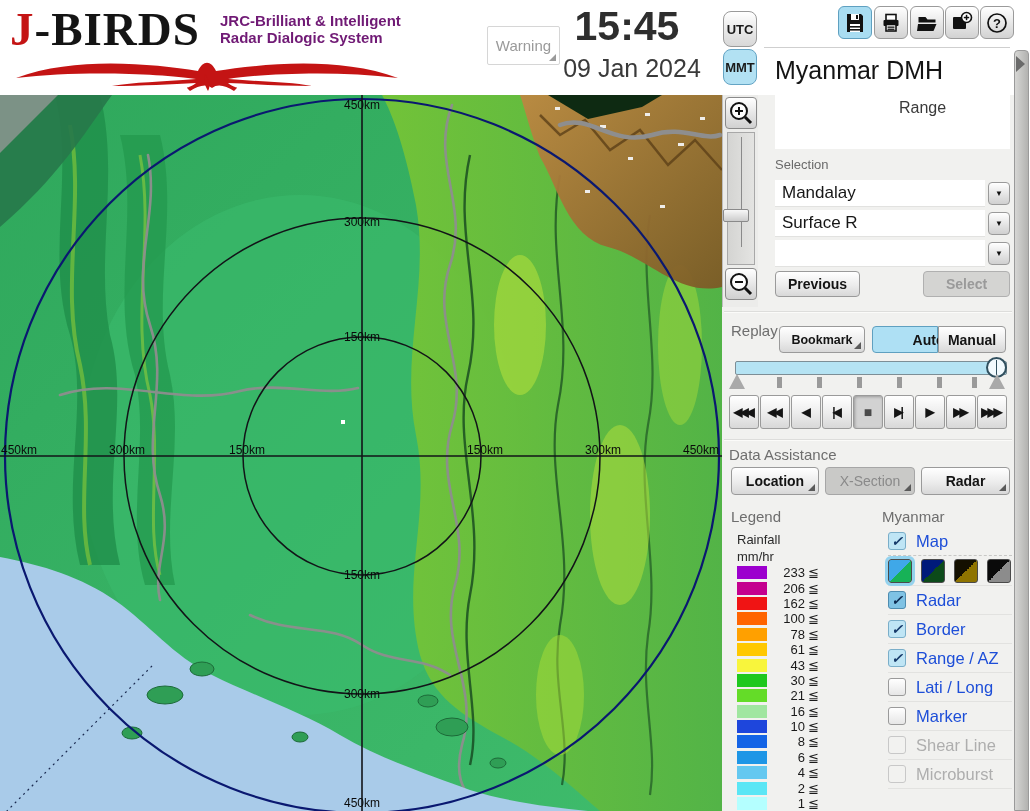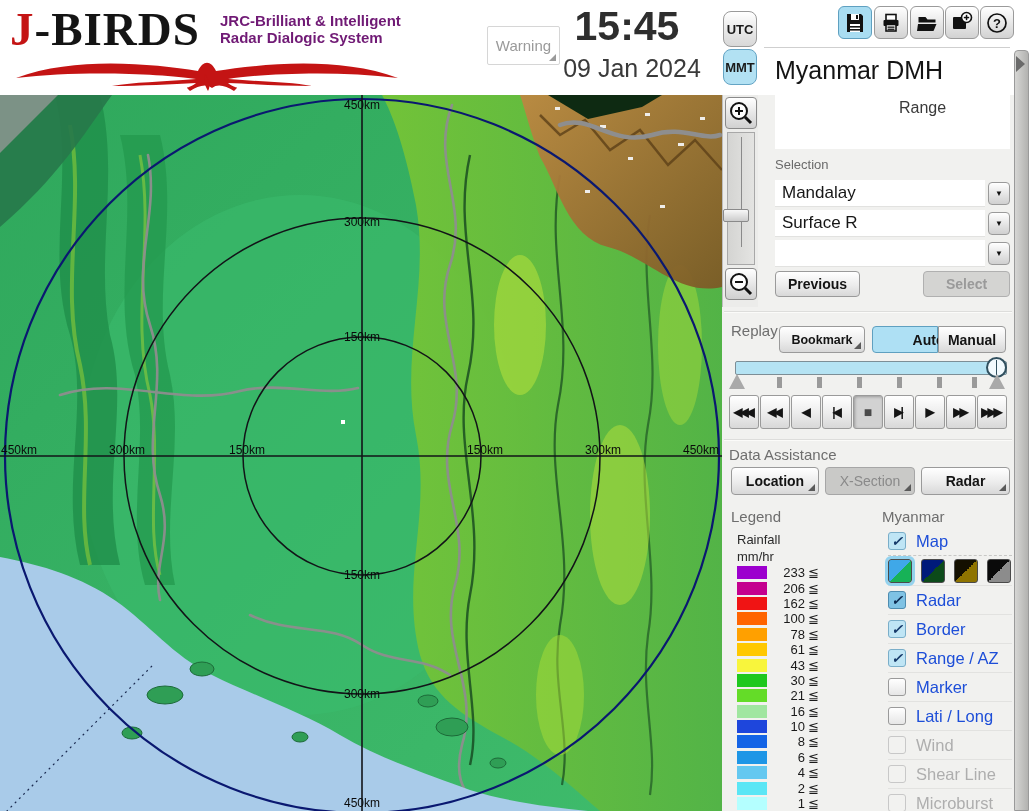--- a/index.html
+++ b/index.html
@@ -504,29 +504,25 @@
       <span class="ov-label">Border</span>
     </div>
     <div class="ov-row">
       <span class="cb checked">
           <i>✓</i>
         </span>
       <span class="ov-label">Range / AZ</span>
     </div>
     <div class="ov-row">
       <span class="cb"></span>
-      <span class="ov-label">Marker</span>
+      <span class="ov-label">Lati / Long</span>
     </div>
     <div class="ov-row">
       <span class="cb"></span>
-      <span class="ov-label">Lati / Long</span>
-    </div>
-    <div class="ov-row disabled">
-      <span class="cb dis"></span>
-      <span class="ov-label">Wind</span>
+      <span class="ov-label">Marker</span>
     </div>
     <div class="ov-row disabled">
       <span class="cb dis"></span>
       <span class="ov-label">Shear Line</span>
     </div>
     <div class="ov-row disabled">
       <span class="cb dis"></span>
       <span class="ov-label">Microburst</span>
     </div>
   </div>

